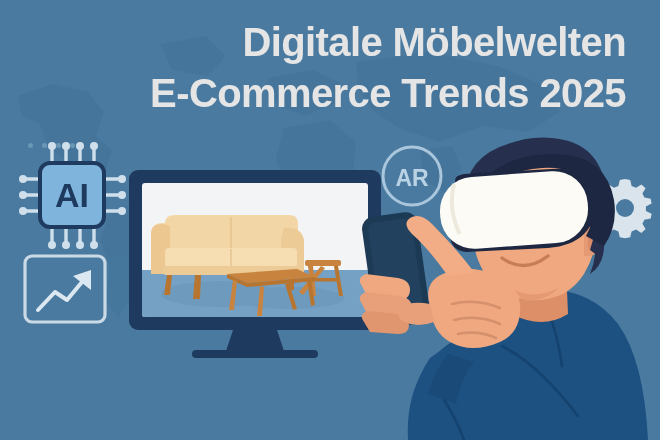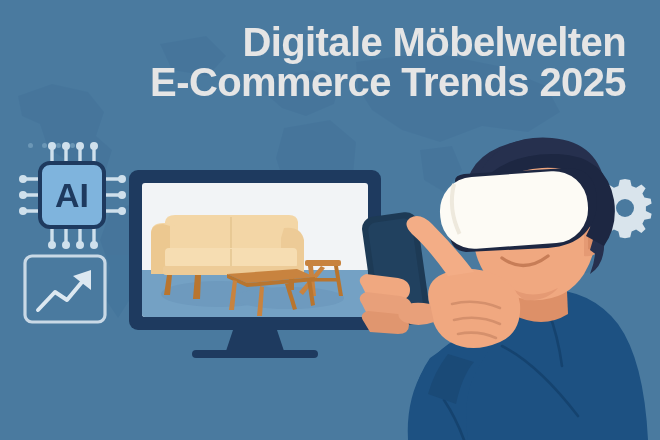--- a/index.html
+++ b/index.html
@@ -31,21 +31,21 @@
   .title-block {
     position:absolute; left:0; top:22px; width:626px;
     text-align:right;
     color:#e5e5e5;
     font-weight:bold;
     letter-spacing:-.6px;
     line-height:1.0;
     z-index:6;
   }
   .title-line1 { font-size:40px; display:block; }
-  .title-line2 { font-size:40px; display:block; }
+  .title-line2 { font-size:40px; display:block; margin-top:11px; }
 
   
   .icon-ai { position:absolute; left:16px; top:139px; width:112px; height:112px; z-index:5; }
   .icon-trend { position:absolute; left:21px; top:252px; width:88px; height:74px; z-index:5; }
   .icon-ar { position:absolute; left:379px; top:143px; width:66px; height:66px; z-index:4; }
   .icon-gear { position:absolute; left:596px; top:181px; width:58px; height:58px; z-index:5; }
 
   
   .monitor { position:absolute; left:129px; top:170px; width:252px; height:195px; z-index:5; }
 
@@ -145,20 +145,26 @@
   </div>
 
   <div class="icon-trend">
     <svg width="88" height="74" viewBox="0 0 88 74">
       <rect x="4" y="4" width="80" height="66" rx="7" fill="none" stroke="#c9d9e6" stroke-width="3.2"></rect>
       <polyline points="17,58 34,40 46,48 66,24" fill="none" stroke="#dce8f1" stroke-width="4" stroke-linecap="round" stroke-linejoin="round"></polyline>
       <polygon points="70,18 70,38 52,24" fill="#dce8f1"></polygon>
     </svg>
   </div>
 
+  <div class="icon-ar">
+    <svg width="66" height="66" viewBox="0 0 66 66">
+      <circle cx="33" cy="33" r="29" fill="none" stroke="#a9c6dc" stroke-width="3"></circle>
+      <text x="33" y="43" text-anchor="middle" font-family="Liberation Sans, sans-serif" font-size="23" font-weight="bold" fill="#b9d2e4">AR</text>
+    </svg>
+  </div>
 
   <div class="icon-gear">
     <svg width="58" height="58" viewBox="0 0 58 58">
       <g fill="#d9e4ec">
         <path d="M29 1 L34.2 2.1 L35.6 8.4 L40.1 10.3 L45.4 6.8 L49.6 10.9 L46.4 16.4
                  L48.4 20.8 L54.7 22 L55.6 27.2 L49.9 30.2 L49.9 35 L55.6 38
                  L54.7 43.2 L48.4 44.4 L46.4 48.8 L49.6 54.3 L45.4 58.4 L40.1 54.9
                  L35.6 56.8 L34.2 63.1 L29 64 L23.8 63.1 L22.4 56.8 L17.9 54.9
                  L12.6 58.4 L8.4 54.3 L11.6 48.8 L9.6 44.4 L3.3 43.2 L2.4 38
                  L8.1 35 L8.1 30.2 L2.4 27.2 L3.3 22 L9.6 20.8 L11.6 16.4

